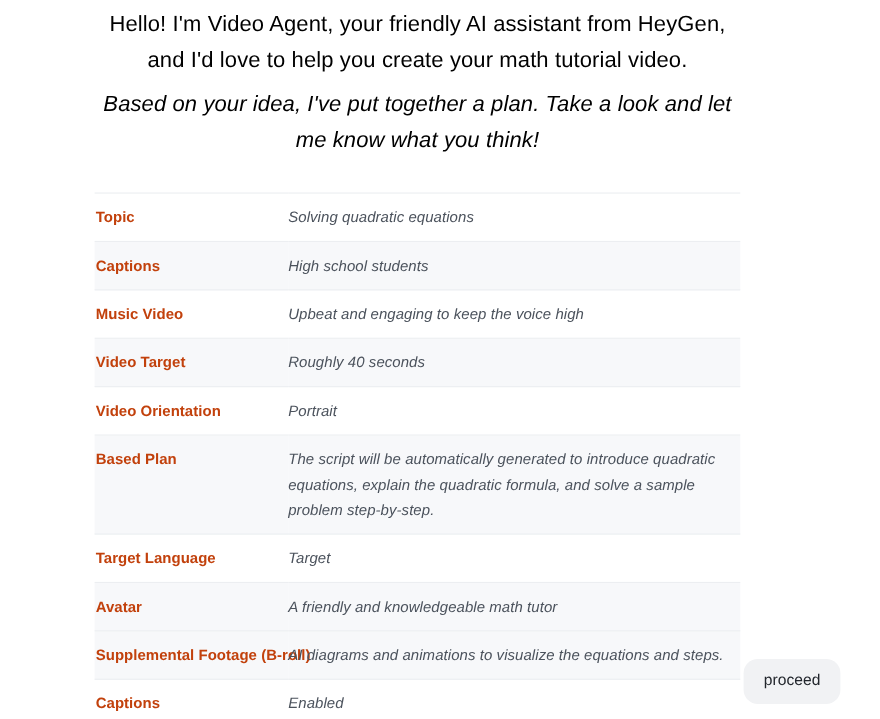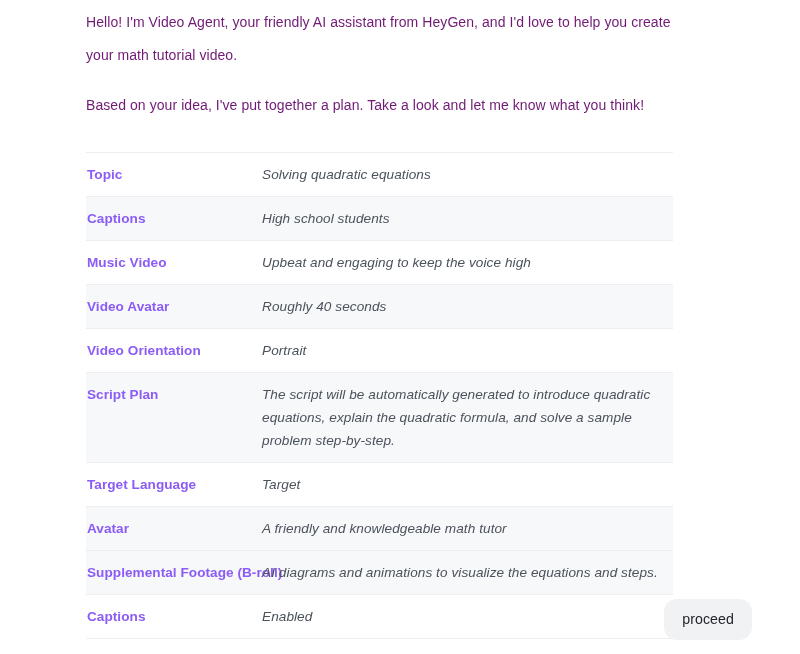--- a/index.html
+++ b/index.html
@@ -21,29 +21,31 @@
     left: 86px;
     top: 0px;
     width: 587px;
   }
 
   .intro-block {
     padding-top: 6px;
   }
 
   .para {
-    font-size: 14px;
+    font-size: 20px;
     line-height: 33px;
-    color: #701a75;
+    color: #000000;
     letter-spacing: 0.005em;
     margin: 0;
+    text-align: center;
   }
 
   .para + .para {
-    margin-top: 17px;
+    margin-top: 7px;
+    font-style: italic;
   }
 
   
   .plan-table {
     margin-top: 30px;
     width: 587px;
     border-collapse: collapse;
     table-layout: fixed;
   }
 
@@ -61,42 +63,42 @@
     padding: 10px 0 10px 0;
     vertical-align: top;
     font-size: 13.6px;
     line-height: 23px;
   }
 
   .plan-table td.k {
     width: 175px;
     padding-left: 1px;
     font-weight: bold;
-    color: #8b5cf6;
+    color: #c2410c;
     letter-spacing: 0.003em;
     white-space: nowrap;
     margin-top: 44px;
   }
 
   .plan-table td.v {
     color: #4b525c;
     padding-right: 10px;
     letter-spacing: 0.005em;
     font-style: italic;
   }
 
   
   .reply-row {
     position: absolute;
     left: 0;
     top: 599px;
     width: 800px;
     display: flex;
     justify-content: flex-end;
-    padding-right: 48px;
+    padding-right: 36px;
     box-sizing: border-box;
   }
 
   .proceed-btn {
     background: #f1f2f4;
     color: #22262c;
     border: none;
     border-radius: 13px;
     padding: 11px 18px 12px 18px;
     font-family: "Liberation Sans", "DejaVu Sans", sans-serif;
@@ -124,29 +126,29 @@
       </tr>
       <tr class="shaded">
         <td class="k">Captions</td>
         <td class="v">High school students</td>
       </tr>
       <tr>
         <td class="k">Music Video</td>
         <td class="v">Upbeat and engaging to keep the voice high</td>
       </tr>
       <tr class="shaded">
-        <td class="k">Video Avatar</td>
+        <td class="k">Video Target</td>
         <td class="v">Roughly 40 seconds</td>
       </tr>
       <tr>
         <td class="k">Video Orientation</td>
         <td class="v">Portrait</td>
       </tr>
       <tr class="shaded">
-        <td class="k">Script Plan</td>
+        <td class="k">Based Plan</td>
         <td class="v">The script will be automatically generated to introduce quadratic equations, explain the quadratic formula, and solve a sample problem step-by-step.</td>
       </tr>
       <tr>
         <td class="k">Target Language</td>
         <td class="v">Target</td>
       </tr>
       <tr class="shaded">
         <td class="k">Avatar</td>
         <td class="v">A friendly and knowledgeable math tutor</td>
       </tr>

